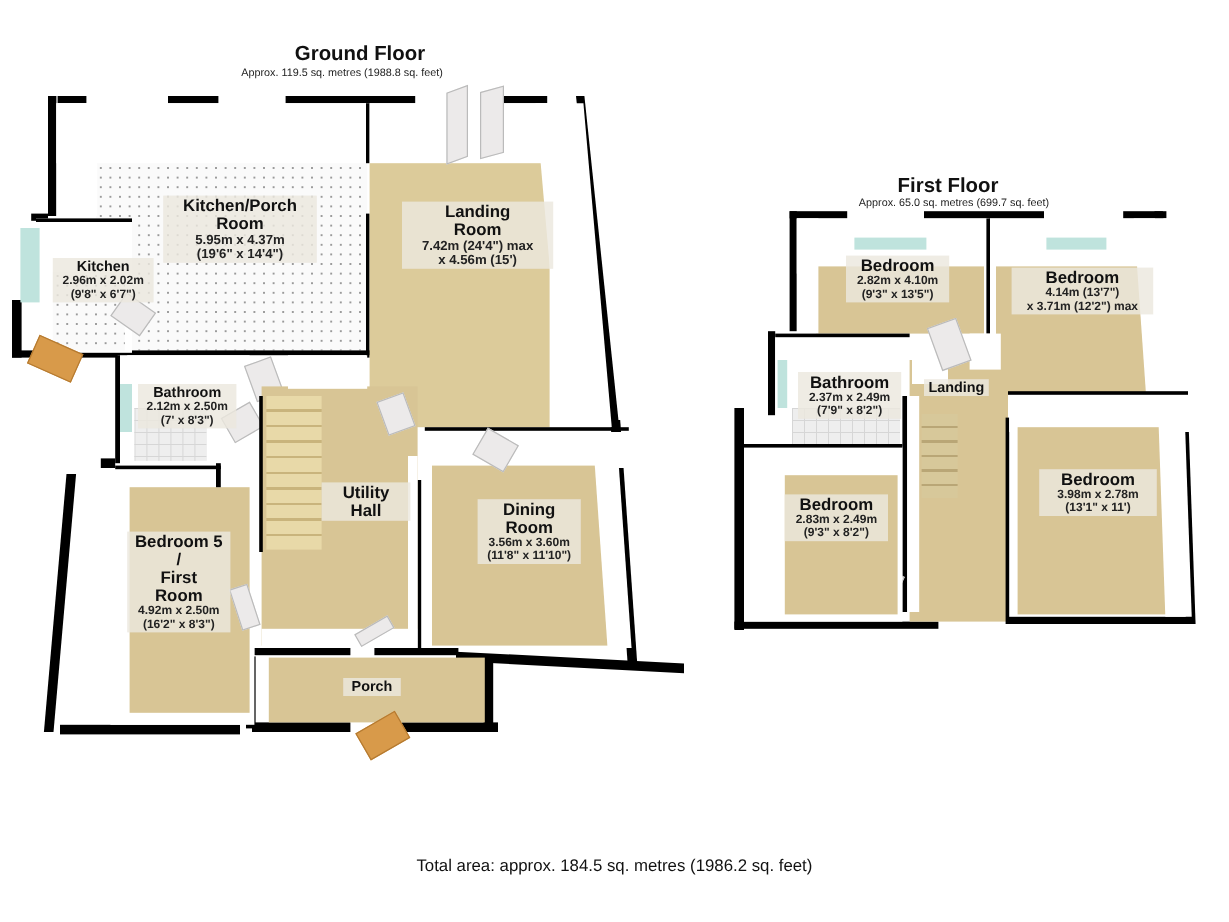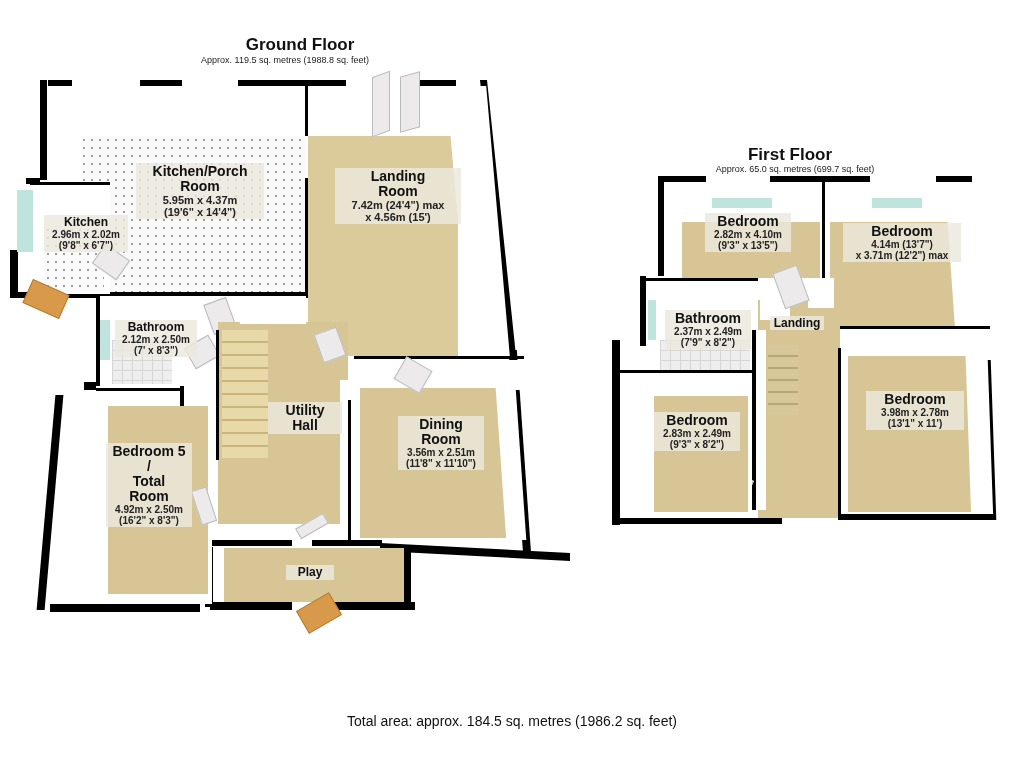--- a/index.html
+++ b/index.html
@@ -122,42 +122,42 @@
   </div>
 
   <div class="inner" style="left:350px;top:360px;width:170px;height:30px;"></div>
   <div class="carpet" style="left:360px;top:388px;width:152px;height:150px;"></div>
   <div class="inner" style="left:500px;top:360px;width:20px;height:180px;transform:skewX(4deg);"></div>
   <div class="wall" style="left:354px;top:356px;width:170px;height:3px;"></div>
   <div class="door" style="left:398px;top:362px;width:28px;height:24px;transform:rotate(30deg);"></div>
   <div class="label" style="left:398px;top:416px;width:80px;">
     <span class="name">Dining</span>
     <span class="name">Room</span>
-    <span class="dim sm">3.56m x 2.51m</span>
+    <span class="dim sm">3.56m x 3.60m</span>
     <span class="dim sm">(11'8" x 11'10")</span>
   </div>
 
   <div class="inner" style="left:92px;top:390px;width:120px;height:214px;"></div>
   <div class="carpet" style="left:108px;top:406px;width:100px;height:188px;"></div>
   <div class="wall" style="left:180px;top:386px;width:4px;height:20px;"></div>
   <div class="wall" style="left:96px;top:388px;width:88px;height:3px;"></div>
   <div class="door" style="left:196px;top:488px;width:14px;height:34px;transform:rotate(-18deg);"></div>
   <div class="label" style="left:106px;top:443px;width:80px;">
     <span class="name">Bedroom 5</span>
     <span class="name">/</span>
-    <span class="name">Total</span>
+    <span class="name">First</span>
     <span class="name">Room</span>
     <span class="dim sm">4.92m x 2.50m</span>
     <span class="dim sm">(16'2" x 8'3")</span>
   </div>
 
   <div class="carpet" style="left:224px;top:548px;width:180px;height:54px;"></div>
   <div class="door wood" style="left:300px;top:600px;width:36px;height:24px;transform:rotate(-30deg);"></div>
   <div class="label" style="left:286px;top:565px;width:42px;">
-    <span class="name sm">Play</span>
+    <span class="name sm">Porch</span>
   </div>
 </div>
 
 <div>
   <div class="floor-title" style="left:720px;top:146px;width:140px;text-align:center;">First Floor</div>
   <div class="floor-sub" style="left:690px;top:164px;width:210px;">Approx. 65.0 sq. metres (699.7 sq. feet)</div>
 
   <div>
     <div class="wall" style="left:658px;top:176px;width:48px;height:6px;"></div>
     <div class="wall" style="left:770px;top:176px;width:100px;height:6px;"></div>

